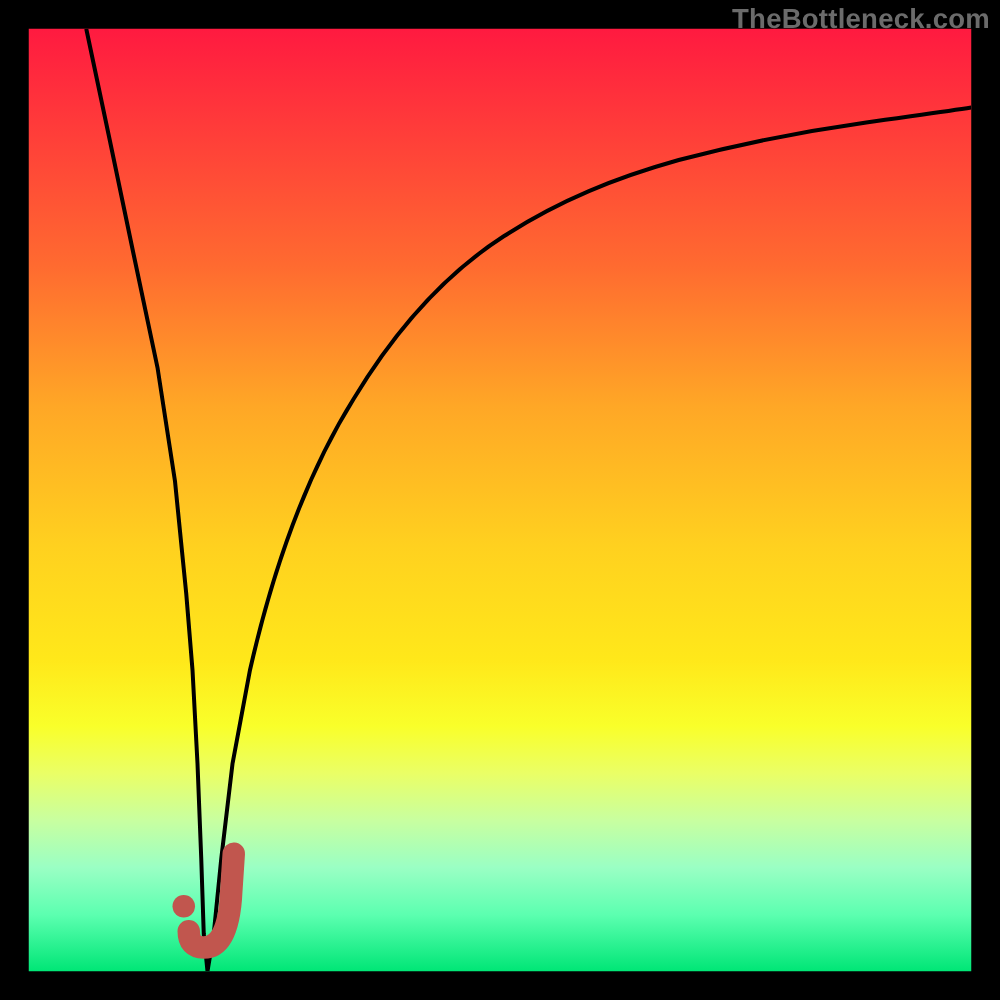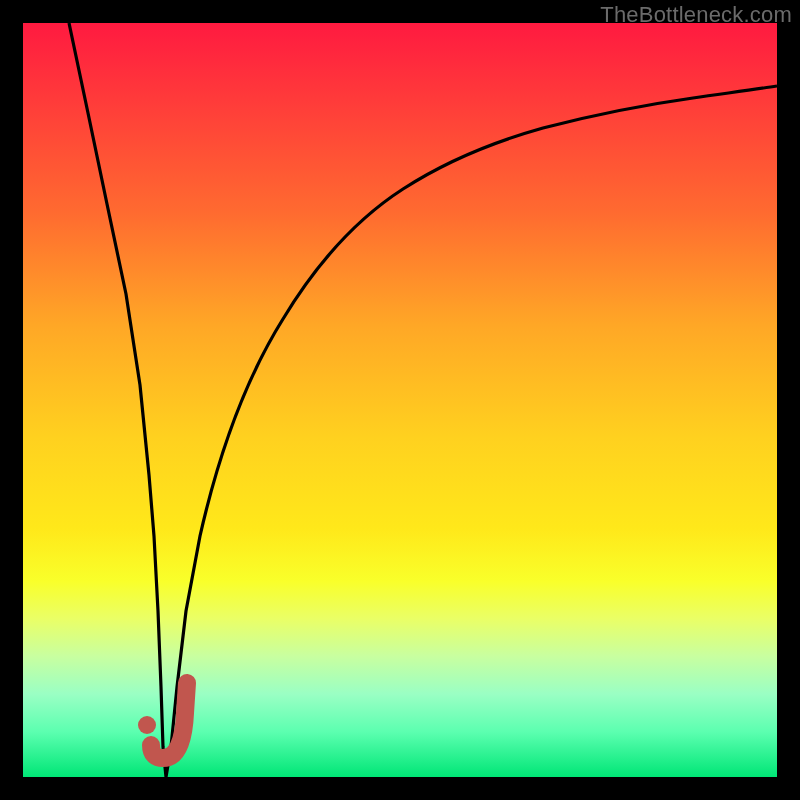--- a/index.html
+++ b/index.html
@@ -31,21 +31,21 @@
       #5cffb0 94%,
       #00e676 100%
     );
   }
   .watermark {
     position: absolute;
     top: 2px;
     right: 8px;
     color: #6b6b6b;
     font-size: 22px;
-    font-weight: 400;
+    font-weight: 700;
     letter-spacing: 0.2px;
     user-select: none;
   }
   svg {
     position: absolute;
     left: 0;
     top: 0;
   }
 </style>
 </head>

